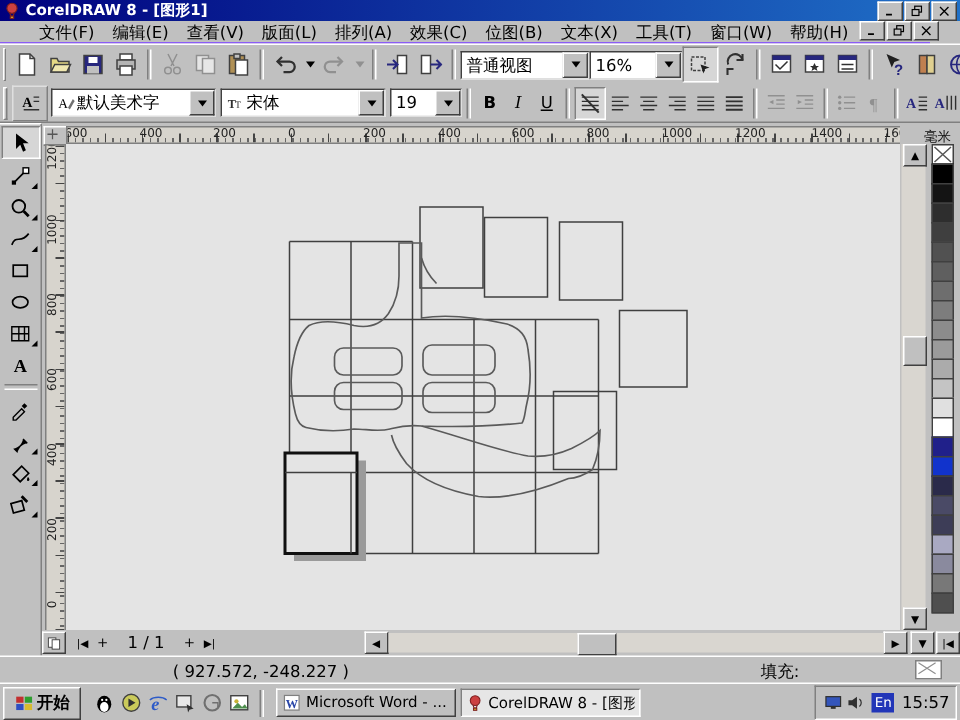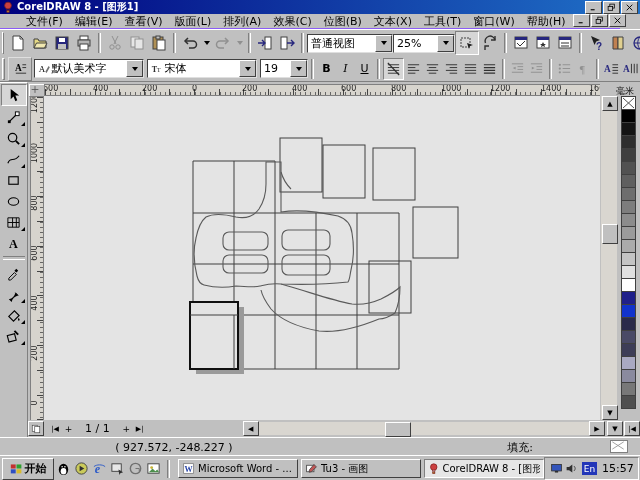--- a/index.html
+++ b/index.html
@@ -234,21 +234,21 @@
         <span class="sep"></span>
       </span>
     <div class="dd" style="width:86px">
       <span class="ddtxt">普通视图</span>
       <span class="ddbtn raised">
           <span class="arrow-down"></span>
         </span>
     </div>
     <span style="width:5px"></span>
     <div class="dd" style="width:62px">
-      <span class="ddtxt">25%</span>
+      <span class="ddtxt">16%</span>
       <span class="ddbtn raised">
           <span class="arrow-down"></span>
         </span>
     </div>
     <span style="width:6px"></span>
     <span class="row" id="tb-right">
         <span class="tbtn pressed">
           <svg viewBox="0 0 16 16" width="16" height="16">
             <rect x="2" y="3" width="9" height="9" fill="none" stroke="#404040" stroke-dasharray="2 1"></rect>
             <path d="M8 8l6 2-3 1-1 3z" fill="#202020"></path>
@@ -701,27 +701,20 @@
       </span>
     <span class="sep" style="height:18px;margin:0 5px"></span>
     <span class="row" id="taskbtns">
         <div class="taskbtn raised">
           <svg viewBox="0 0 16 16" width="13" height="13">
             <rect x="2" y="2" width="12" height="12" fill="#fff" stroke="#808080"></rect>
             <text x="3" y="12" font-size="10" font-weight="bold" fill="#2946a8" font-family="serif">W</text>
           </svg>
           <span>Microsoft Word - ...</span>
         </div>
-        <div class="taskbtn raised">
-          <svg viewBox="0 0 16 16" width="13" height="13">
-            <rect x="2" y="4" width="9" height="8" fill="#fff" stroke="#404040"></rect>
-            <path d="M11 3l3 3-6 6-3 .5.5-3z" fill="#c25555" stroke="#404040"></path>
-          </svg>
-          <span>Tu3 - 画图</span>
-        </div>
         <div class="taskbtn pressed" style="background: rgb(230, 230, 230);">
           <svg viewBox="0 0 16 16" width="13" height="13">
             <circle cx="8" cy="6" r="4.5" fill="#cc4040" stroke="#7e2020"></circle>
             <path d="M6 10l1 3h2l1-3" fill="none" stroke="#7e2020"></path>
             <rect x="6.5" y="13" width="3" height="2" fill="#d8bb2e" stroke="#7e2020"></rect>
           </svg>
           <span>CorelDRAW 8 - [图形1]</span>
         </div>
       </span>
     <div class="tray sunken">

